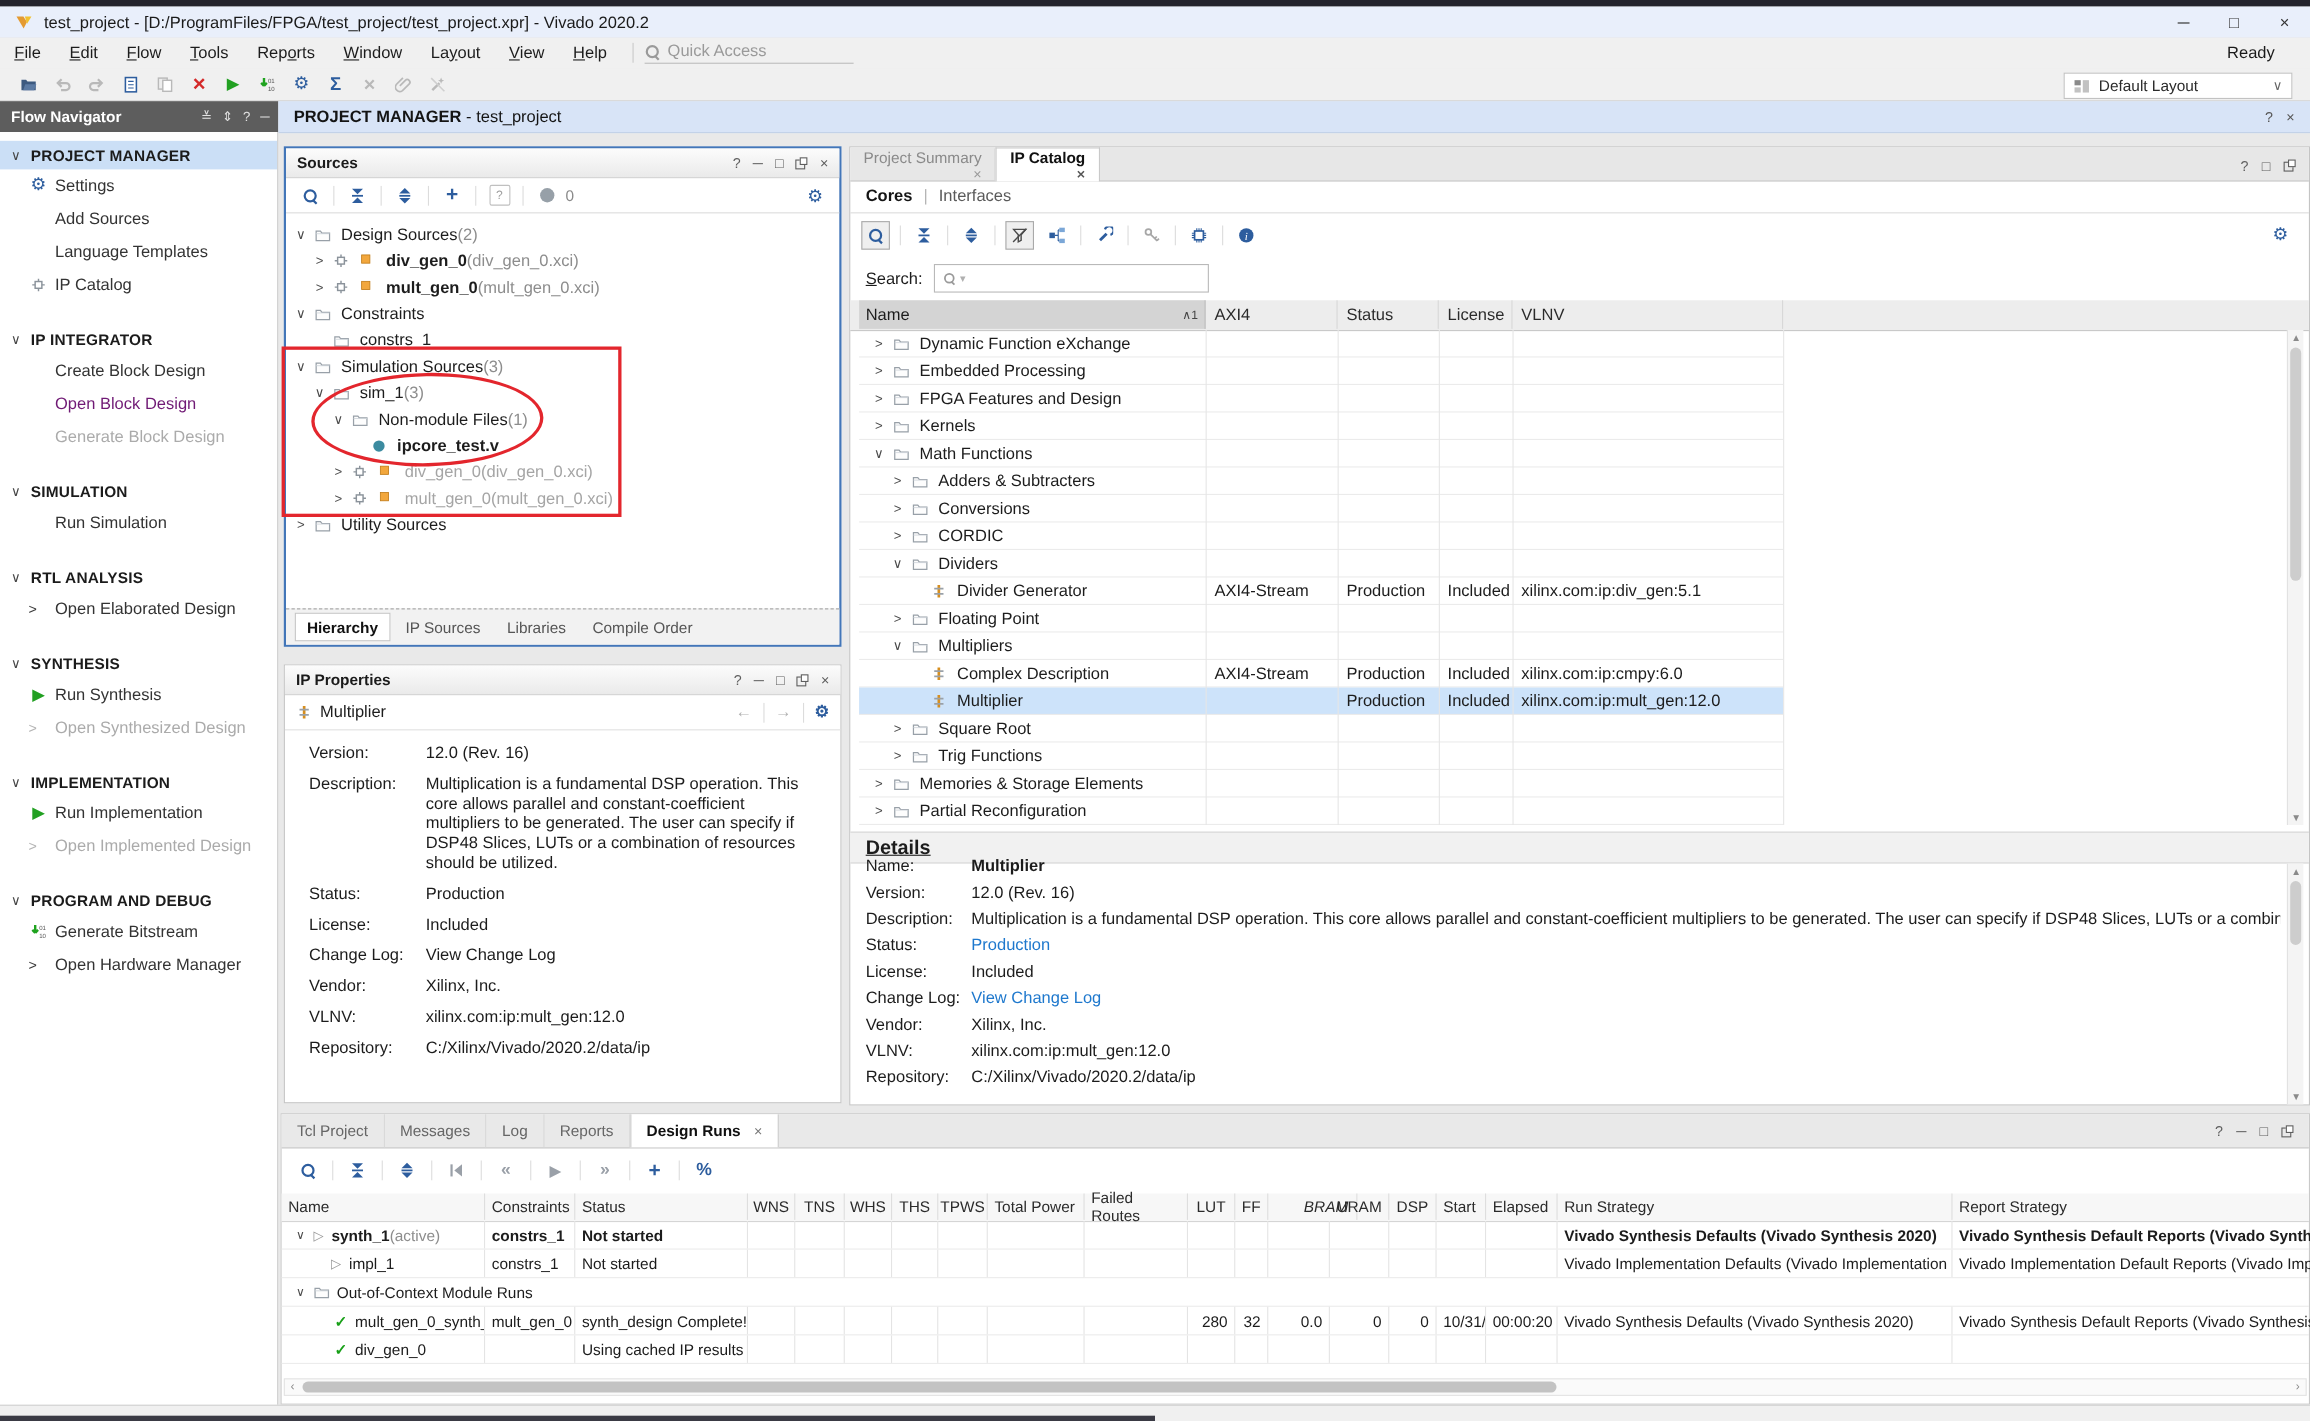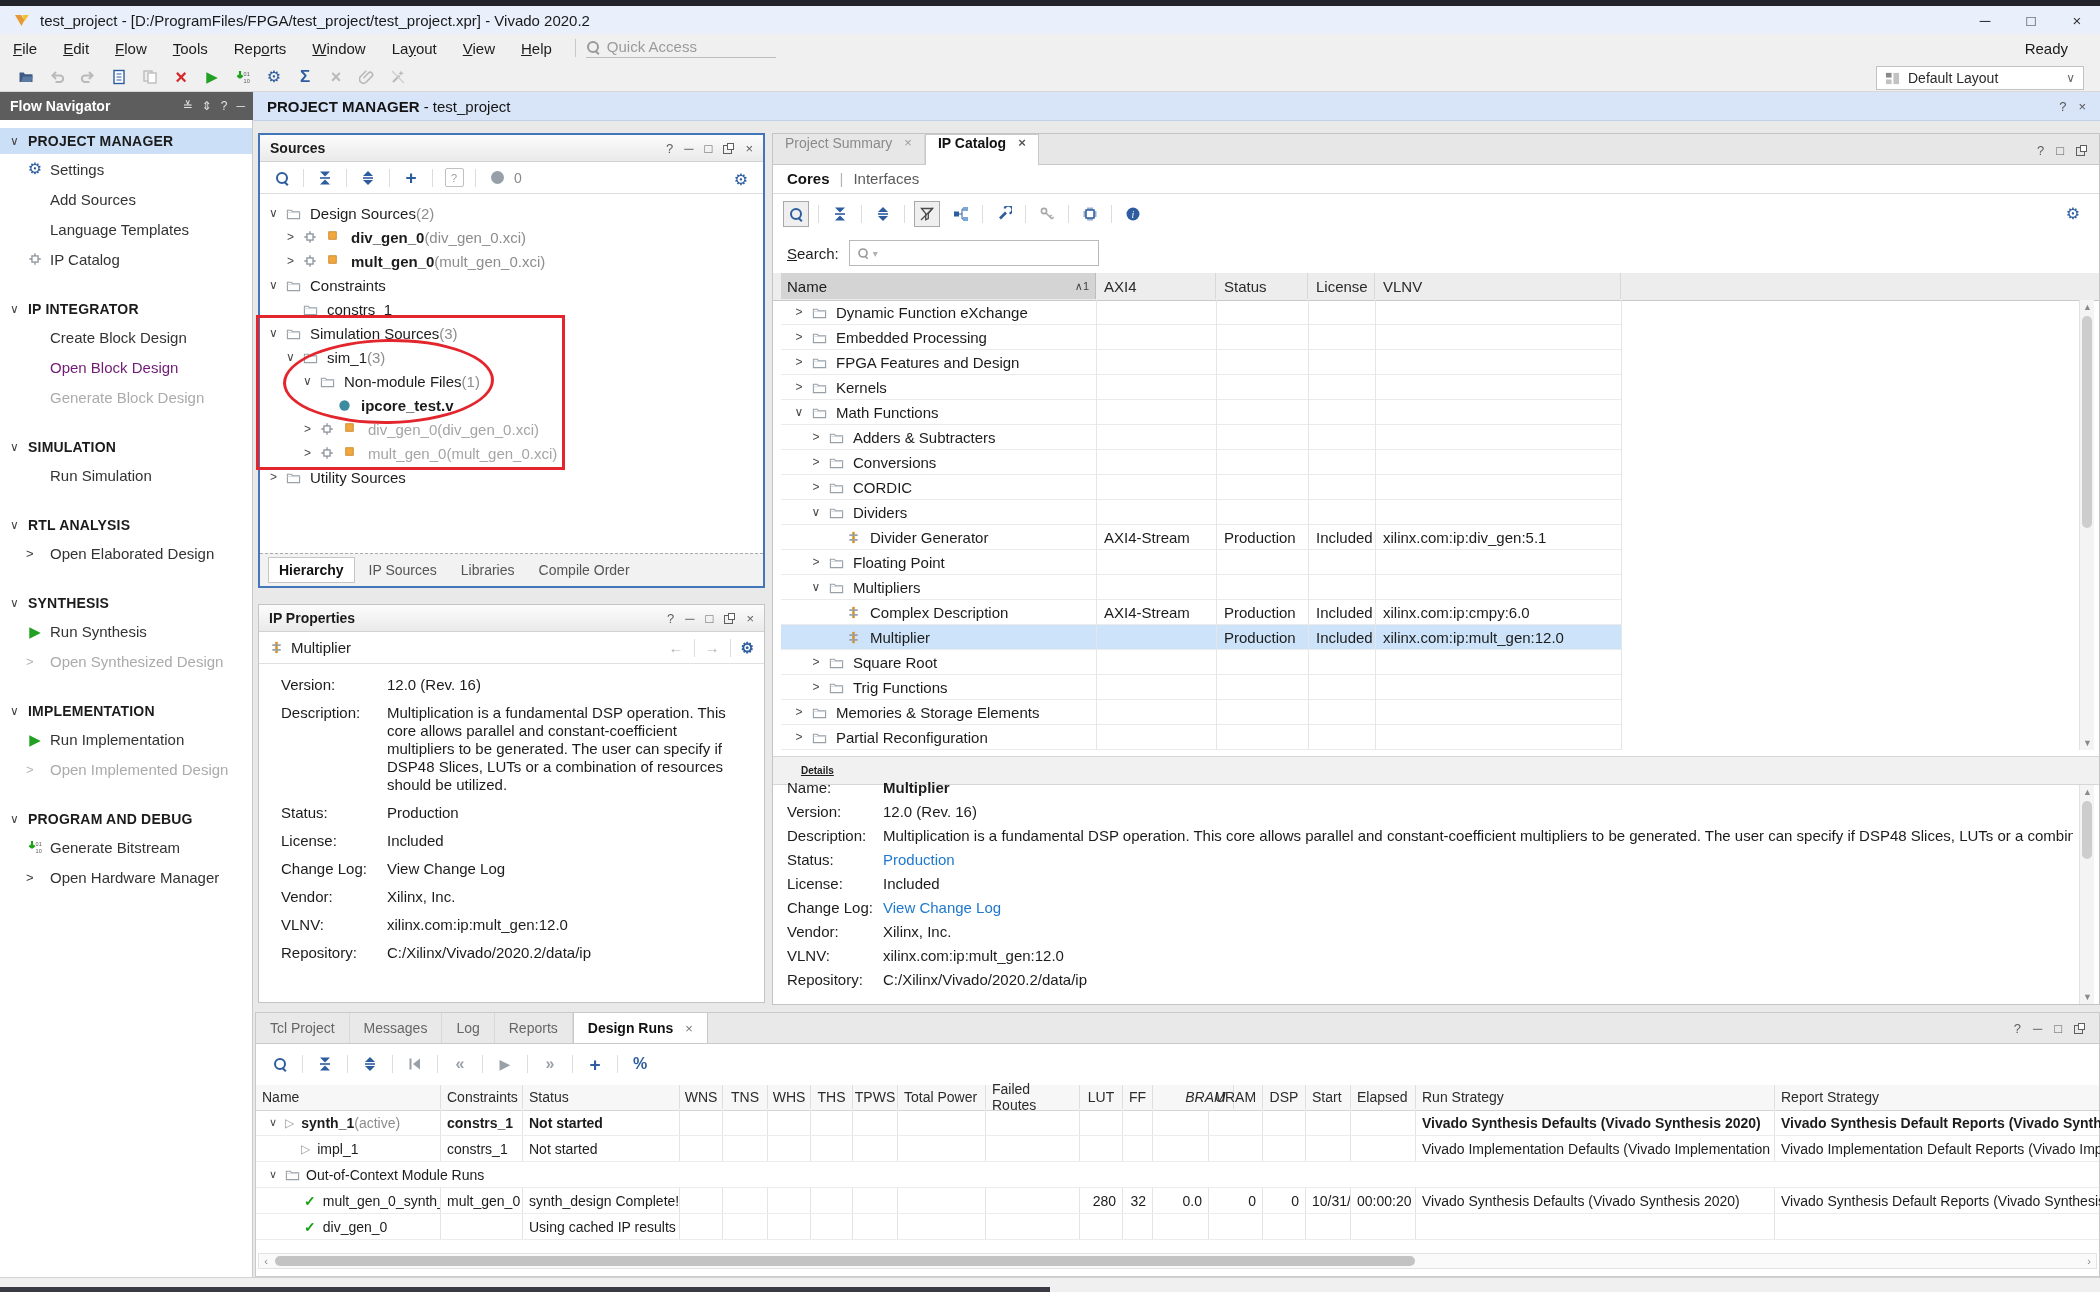--- a/index.html
+++ b/index.html
@@ -88,21 +88,21 @@
   .props-name .nav{position:absolute;right:10px;display:flex;gap:10px;align-items:center;}
   .props-name .arr{color:#b3b3b3;font-weight:bold;font-size:15px;}
   #props-fields{padding:12px 0 0 22px;}
   .pf-row{display:flex;margin-bottom:10px;line-height:18px;}
   .pf-row .lab{width:106px;flex:none;color:#1c1c1c;}
   .pf-row .val{width:352px;color:#1c1c1c;}
   .lnk{color:#1e78cd;}
   
   #catalog{left:772px;top:133px;width:1328px;height:872px;border:1px solid #c4c4c4;}
   #cat-tabs{height:30px;background:#e7e7e7;border-bottom:1px solid #c9c9c9;display:flex;align-items:flex-end;}
-  .cat-tab{height:29px;display:flex;align-items:flex-start;gap:12px;padding:0 12px;font-size:14px;color:#8a8a8a;border-right:1px solid #d6d6d6;}
+  .cat-tab{height:29px;display:flex;align-items:flex-end;padding:0 12px;font-size:14px;color:#8a8a8a;border-right:1px solid #d6d6d6;flex-direction:column;}
   .cat-tab .x{font-size:13px;color:#9a9a9a;}
   .cat-tab.active{background:#fff;color:#111;font-weight:bold;border:1px solid #c9c9c9;border-bottom:none;margin-bottom:-1px;height:30px;}
   .cat-tab.active .x{color:#555;}
   #cat-tabs .ics{margin-left:auto;margin-right:12px;display:flex;gap:12px;color:#5e5e5e;font-size:13px;align-items:center;margin-bottom:6px;}
   #cat-subtabs{position:absolute;left:0;top:30px;width:100%;height:30px;border-bottom:1px solid #dcdcdc;display:flex;align-items:center;padding-left:14px;box-sizing:border-box;gap:10px;}
   #cat-subtabs .core{font-weight:bold;color:#141414;}
   #cat-subtabs .div{color:#b5b5b5;}
   #cat-subtabs .intf{color:#5a5a5a;}
   #cat-toolbar{position:absolute;left:0;top:60px;width:100%;height:39px;display:flex;align-items:center;gap:9px;padding-left:10px;box-sizing:border-box;}
   .boxed{width:26px;height:26px;border:1px solid #a9a9a9;background:#efefef;display:flex;align-items:center;justify-content:center;box-sizing:border-box;}
@@ -114,21 +114,21 @@
   #cat-header .hcell{position:absolute;top:0;height:26px;display:flex;align-items:center;padding-left:8px;box-sizing:border-box;border-right:1px solid #d8d8d8;color:#2b2b2b;}
   .sort-badge{margin-left:auto;margin-right:6px;font-size:11px;color:#444;}
   #cat-rows{position:absolute;left:0;top:166px;width:100%;height:450px;}
   .cat-row{position:relative;height:25px;margin-left:8px;width:840px;border-bottom:1px solid #ebebeb;display:flex;align-items:center;box-sizing:border-box;}
   .cat-row.sel{background:#cde3fa;}
   .cat-row .exp{width:16px;font-size:12px;color:#4a4a4a;text-align:center;flex:none;}
   .cat-row .lbl{margin-left:5px;white-space:nowrap;}
   .cat-cell{position:absolute;top:0;height:100%;display:flex;align-items:center;padding-left:8px;box-sizing:border-box;white-space:nowrap;overflow:hidden;}
   .vline{position:absolute;width:1px;background:#e6e6e6;}
   #cat-details-header{position:absolute;left:0;top:622px;width:100%;height:29px;background:#f1f1f1;border-top:1px solid #d6d6d6;border-bottom:1px solid #d6d6d6;display:flex;align-items:center;box-sizing:border-box;}
-  #cat-details-header .t{font-weight:bold;font-size:10px;margin-left:28px;text-decoration:underline;}
+  #cat-details-header .t{font-weight:bold;font-size:18px;margin-left:14px;text-decoration:underline;}
   #det-fields{position:absolute;left:0;top:635px;width:1300px;height:219px;overflow:hidden;padding-top:6px;}
   .det-row{height:24px;display:flex;align-items:center;white-space:nowrap;}
   .det-row .lab{width:96px;flex:none;margin-left:14px;}
   .vsb{position:absolute;width:15px;background:#f4f4f4;border-left:1px solid #e2e2e2;box-sizing:border-box;}
   .vsb .thumb{position:absolute;left:2px;width:10px;background:#cdcdcd;border-radius:5px;}
   .vsb .arr{position:absolute;left:0;width:15px;height:14px;color:#8a8a8a;font-size:9px;text-align:center;line-height:14px;}
   
   #bottom{left:255px;top:1012px;width:1845px;height:265px;border:1px solid #c9c9c9;}
   #bot-tabs{height:30px;background:#e9e9e9;border-bottom:1px solid #c9c9c9;display:flex;align-items:center;}
   .bot-tab{height:100%;display:flex;align-items:center;padding:0 14px;font-size:14px;color:#666;border-right:1px solid #d9d9d9;gap:12px;}

